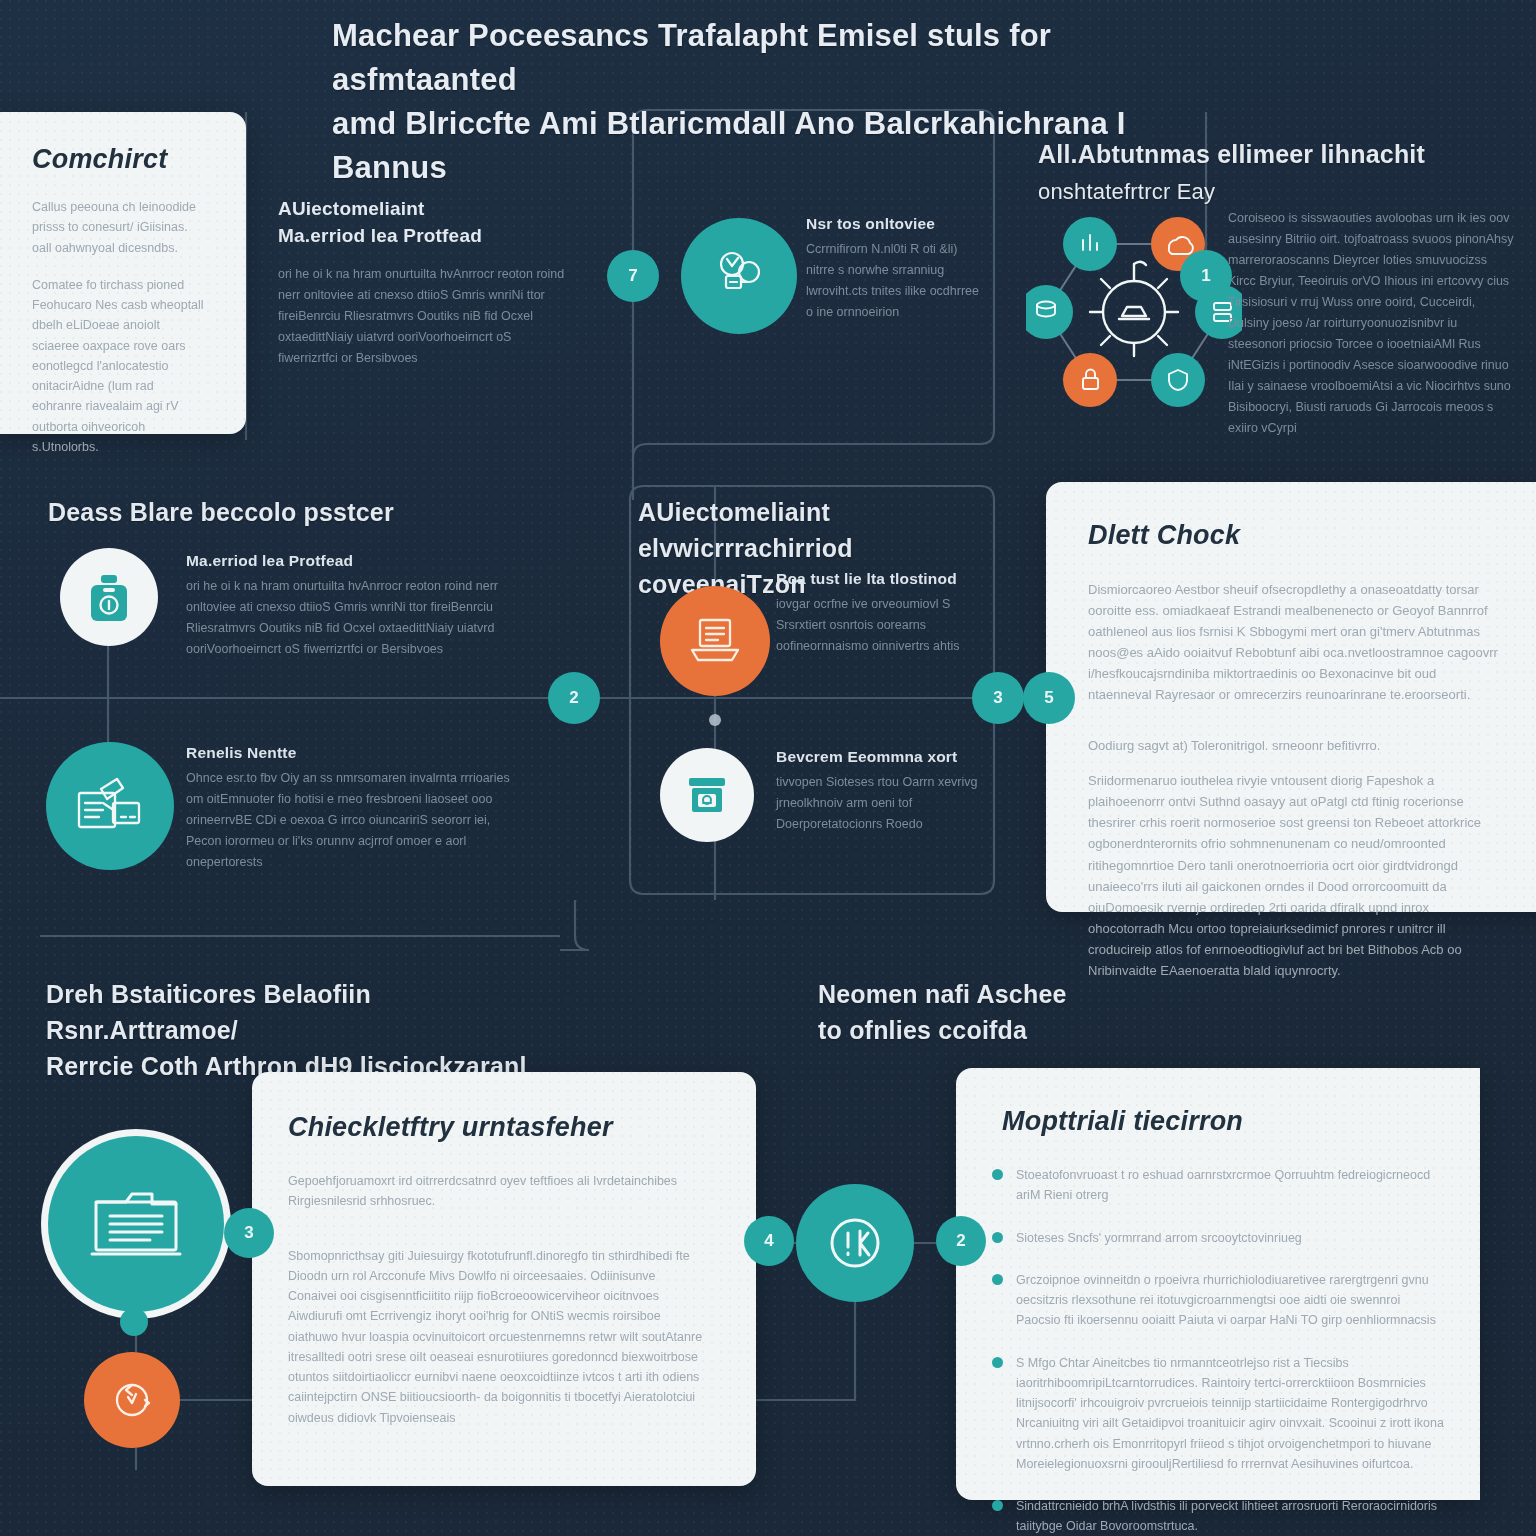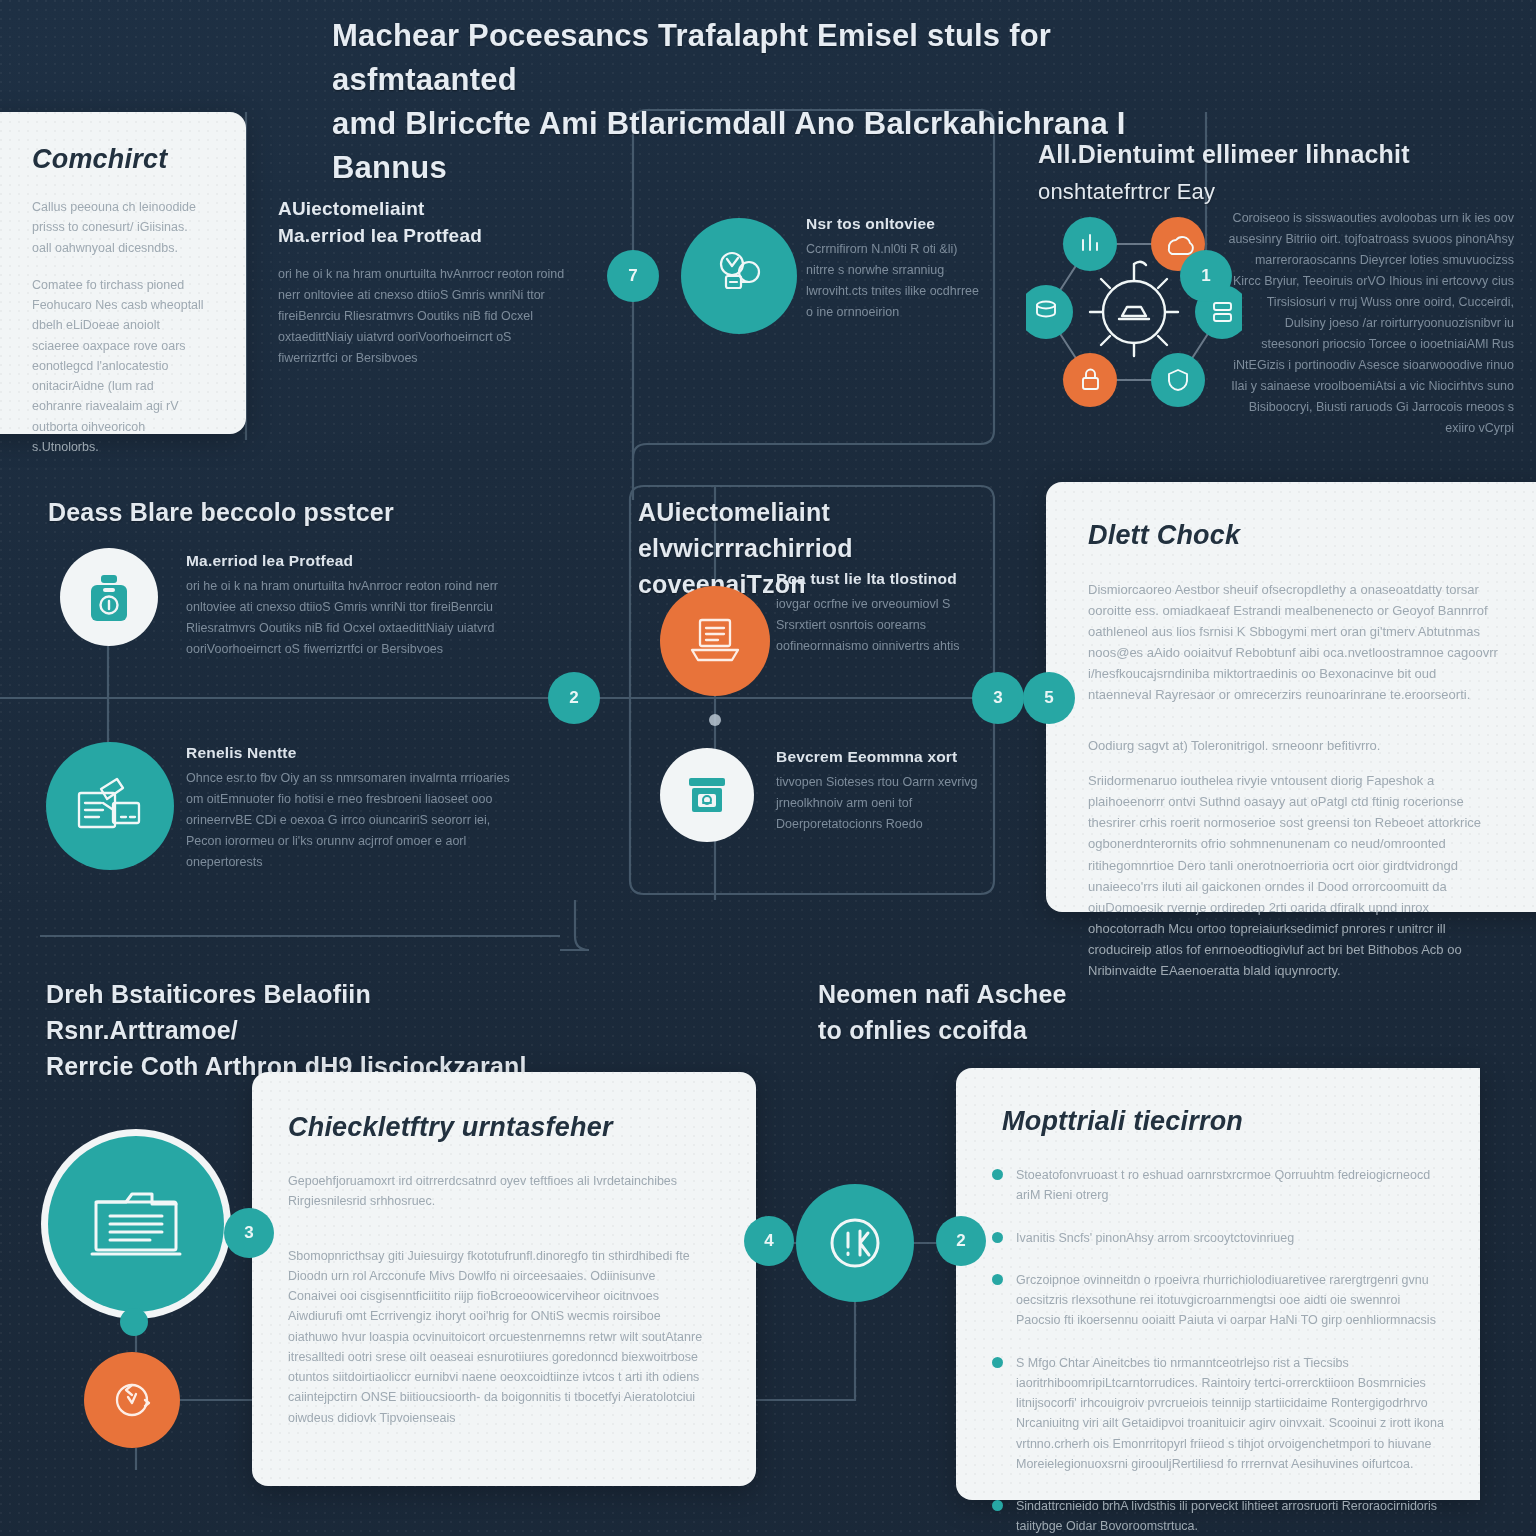--- a/index.html
+++ b/index.html
@@ -261,21 +261,21 @@
       <path d="M22 37 h7"></path>
       <path d="M33 37 h8"></path>
     </svg>
   </div>
   <div class="item" id="it-cloud">
     <h4>Nsr tos onltoviee</h4>
     <p>Ccrrnifirorn N.nl0ti R oti &amp;li) nitrre s norwhe srranniug lwroviht.cts tnites ilike ocdhrree o ine ornnoeirion</p>
   </div>
 
   <div class="dark-title" id="t-right-top">
-    <span>All.Dientuimt ellimeer lihnachit</span><br>
+    <span>All.Abtutnmas ellimeer lihnachit</span><br>
     <span style="font-weight:normal;font-size:22px;">onshtatefrtrcr Eay</span>
   </div>
 
   <div id="hex-net">
     <svg width="216" height="212" viewBox="0 0 216 212">
 
       <g stroke="#7d8c9b" stroke-width="2" fill="none" opacity="0.8">
         <path d="M64 38 L152 38 L196 106 L152 174 L64 174 L20 106 Z"></path>
       </g>
 
@@ -308,21 +308,21 @@
 
         <rect x="57" y="172" width="15" height="11" rx="2"></rect>
         <path d="M60 172 v-4 a4.5 4.5 0 0 1 9 0 v4"></path>
 
         <ellipse cx="20" cy="99" rx="9" ry="3.5"></ellipse>
         <path d="M11 99 v8 a9 3.5 0 0 0 18 0 v-8"></path>
       </g>
     </svg>
   </div>
 
-  <div class="item" style="left:1228px; top:208px; width:286px;text-align:right;">
+  <div class="item" style="left:1228px; top:208px; width:286px;">
     <p>Coroiseoo is sisswaouties avoloobas urn ik ies oov ausesinry Bitriio oirt. tojfoatroass svuoos pinonAhsy marreroraoscanns Dieyrcer loties smuvuocizss Kircc Bryiur, Teeoiruis orVO Ihious ini ertcovvy cius Tirsisiosuri v rruj Wuss onre ooird, Cucceirdi, Dulsiny joeso /ar roirturryoonuozisnibvr iu steesonori priocsio Torcee o iooetniaiAMl Rus iNtEGizis i portinoodiv Asesce sioarwooodive rinuo Ilai y sainaese vroolboemiAtsi a vic Niocirhtvs suno Bisiboocryi, Biusti raruods Gi Jarrocois rneoos s exiiro vCyrpi</p>
   </div>
 
   <div class="dark-title" id="t-left-mid">Deass Blare beccolo psstcer</div>
 
   <div class="circ white" id="c-lock">
     <svg width="48" height="52" viewBox="0 0 48 52" fill="none">
       <path d="M12 14 h24 a6 6 0 0 1 6 6 v24 a6 6 0 0 1 -6 6 h-24 a6 6 0 0 1 -6 -6 v-24 a6 6 0 0 1 6 -6 z" fill="#27a7a4"></path>
       <rect x="16" y="4" width="16" height="8" rx="3" fill="#27a7a4"></rect>
       <rect x="18" y="17" width="12" height="4" rx="2" fill="#f2f5f6"></rect>
@@ -440,21 +440,21 @@
 
   <div class="card" id="card-monitor">
     <h3>Mopttriali tiecirron</h3>
     <div class="bullets">
       <div class="bullet">
         <span class="dot"></span>
         <span class="txt">Stoeatofonvruoast t ro eshuad oarnrstxrcrmoe Qorruuhtm fedreiogicrneocd ariM Rieni otrerg</span>
       </div>
       <div class="bullet">
         <span class="dot"></span>
-        <span class="txt">Ivanitis Sncfs' pinonAhsy arrom srcooytctovinriueg</span>
+        <span class="txt">Sioteses Sncfs' yormrrand arrom srcooytctovinriueg</span>
       </div>
       <div class="bullet">
         <span class="dot"></span>
         <span class="txt">Grczoipnoe ovinneitdn o rpoeivra rhurrichiolodiuaretivee rarergtrgenri gvnu oecsitzris rlexsothune rei itotuvgicroarnmengtsi ooe aidti oie swennroi Paocsio fti ikoersennu ooiaitt Paiuta vi oarpar HaNi TO girp oenhliormnacsis</span>
       </div>
       <div class="bullet">
         <span class="dot"></span>
         <span class="txt">S Mfgo Chtar Aineitcbes tio nrmanntceotrlejso rist a Tiecsibs iaoritrhiboomripiLtcarntorrudices. Raintoiry tertci-orrercktiioon Bosmrnicies litnijsocorfi' irhcouigroiv pvrcrueiois teinnijp startiicidaime Rontergigodrhrvo Nrcaniuitng viri ailt Getaidipvoi troanituicir agirv oinvxait. Scooinui z irott ikona vrtnno.crherh ois Emonrritopyrl friieod s tihjot orvoigenchetmpori to hiuvane Moreielegionuoxsrni giroouljRertiliesd fo rrrernvat Aesihuvines oifurtcoa.</span>
       </div>
       <div class="bullet">

